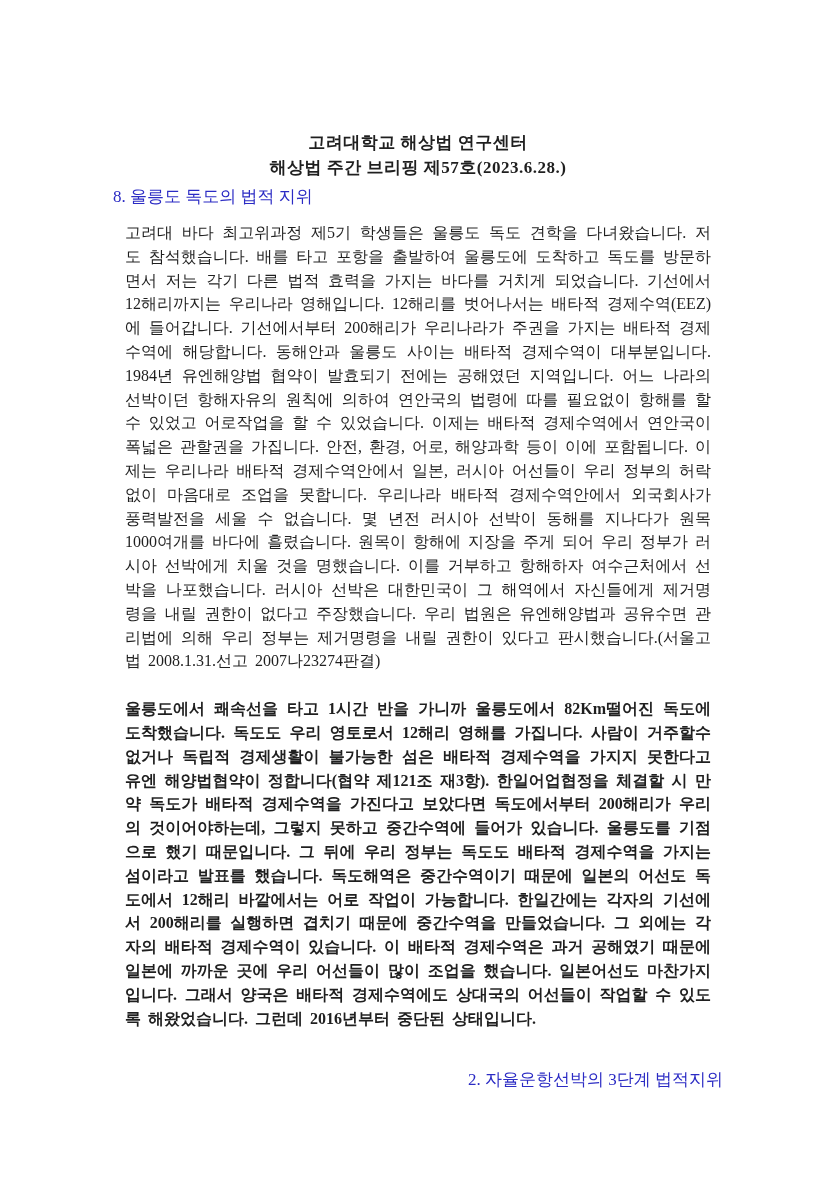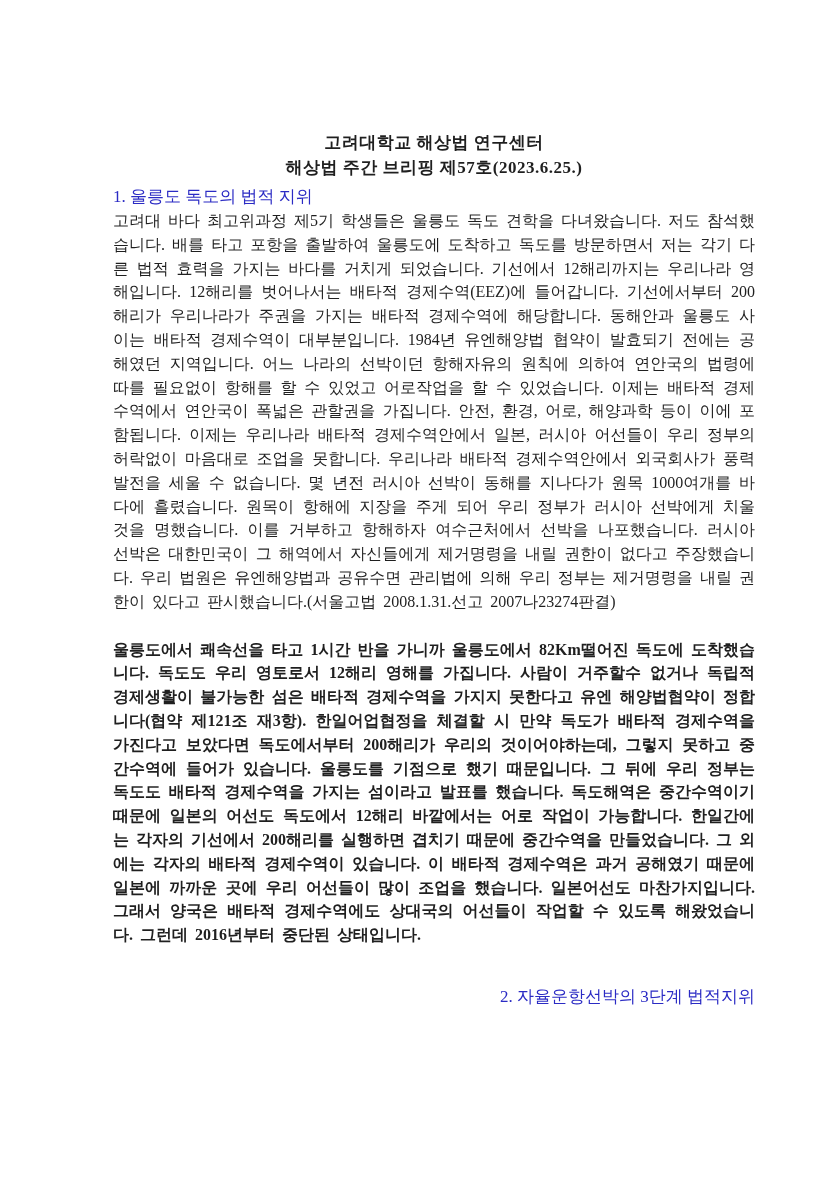--- a/index.html
+++ b/index.html
@@ -15,21 +15,21 @@
   body {
     width: 835px;
     height: 1181px;
     background: var(--color-background);
     font-family: "Liberation Serif", "DejaVu Serif", serif;
     color: var(--color-body);
   }
   .page {
     width: 835px;
     height: 1181px;
-    padding: 130px 80px 0 113px;
+    padding: 130px 112px 0 113px;
     overflow: hidden;
   }
   .title-block {
     text-align: center;
     font-weight: bold;
     font-size: 17px;
     line-height: 25px;
     color: var(--color-body);
     letter-spacing: 0.5px;
   }
@@ -41,44 +41,44 @@
     font-weight: normal;
     line-height: 25px;
     color: var(--color-heading);
     margin-top: 4px;
   }
   .section-heading.second {
     margin-top: 37px;
     text-align: right;
   }
   .body-paragraph {
-    margin: 0;
+    margin: 12px;
     padding: 0;
     font-size: 16px;
     line-height: 23.8px;
     text-align: justify;
     word-spacing: 3px;
     color: var(--color-body);
   }
   .body-paragraph + .body-paragraph {
     margin-top: 24px;
     font-weight: bold;
   }
 </style>
 </head>
 <body>
 
 <div class="page">
 
   <div class="title-block">
     <div class="title-line">고려대학교 해상법 연구센터</div>
-    <div class="title-line">해상법 주간 브리핑 제57호(2023.6.25.)</div>
+    <div class="title-line">해상법 주간 브리핑 제57호(2023.6.28.)</div>
   </div>
 
-  <h2 class="section-heading">1. 울릉도 독도의 법적 지위</h2>
+  <h2 class="section-heading">8. 울릉도 독도의 법적 지위</h2>
 
   <p class="body-paragraph">고려대 바다 최고위과정 제5기 학생들은 울릉도 독도 견학을 다녀왔습니다. 저도 참석했습니다. 배를 타고 포항을 출발하여 울릉도에 도착하고 독도를 방문하면서 저는 각기 다른 법적 효력을 가지는 바다를 거치게 되었습니다. 기선에서 12해리까지는 우리나라 영해입니다. 12해리를 벗어나서는 배타적 경제수역(EEZ)에 들어갑니다. 기선에서부터 200해리가 우리나라가 주권을 가지는 배타적 경제수역에 해당합니다. 동해안과 울릉도 사이는 배타적 경제수역이 대부분입니다. 1984년 유엔해양법 협약이 발효되기 전에는 공해였던 지역입니다. 어느 나라의 선박이던 항해자유의 원칙에 의하여 연안국의 법령에 따를 필요없이 항해를 할 수 있었고 어로작업을 할 수 있었습니다. 이제는 배타적 경제수역에서 연안국이 폭넓은 관할권을 가집니다. 안전, 환경, 어로, 해양과학 등이 이에 포함됩니다. 이제는 우리나라 배타적 경제수역안에서 일본, 러시아 어선들이 우리 정부의 허락없이 마음대로 조업을 못합니다. 우리나라 배타적 경제수역안에서 외국회사가 풍력발전을 세울 수 없습니다. 몇 년전 러시아 선박이 동해를 지나다가 원목 1000여개를 바다에 흘렸습니다. 원목이 항해에 지장을 주게 되어 우리 정부가 러시아 선박에게 치울 것을 명했습니다. 이를 거부하고 항해하자 여수근처에서 선박을 나포했습니다. 러시아 선박은 대한민국이 그 해역에서 자신들에게 제거명령을 내릴 권한이 없다고 주장했습니다. 우리 법원은 유엔해양법과 공유수면 관리법에 의해 우리 정부는 제거명령을 내릴 권한이 있다고 판시했습니다.(서울고법 2008.1.31.선고 2007나23274판결)</p>
 
   <p class="body-paragraph">울릉도에서 쾌속선을 타고 1시간 반을 가니까 울릉도에서 82Km떨어진 독도에 도착했습니다. 독도도 우리 영토로서 12해리 영해를 가집니다. 사람이 거주할수 없거나 독립적 경제생활이 불가능한 섬은 배타적 경제수역을 가지지 못한다고 유엔 해양법협약이 정합니다(협약 제121조 재3항). 한일어업협정을 체결할 시 만약 독도가 배타적 경제수역을 가진다고 보았다면 독도에서부터 200해리가 우리의 것이어야하는데, 그렇지 못하고 중간수역에 들어가 있습니다. 울릉도를 기점으로 했기 때문입니다. 그 뒤에 우리 정부는 독도도 배타적 경제수역을 가지는 섬이라고 발표를 했습니다. 독도해역은 중간수역이기 때문에 일본의 어선도 독도에서 12해리 바깥에서는 어로 작업이 가능합니다. 한일간에는 각자의 기선에서 200해리를 실행하면 겹치기 때문에 중간수역을 만들었습니다. 그 외에는 각자의 배타적 경제수역이 있습니다. 이 배타적 경제수역은 과거 공해였기 때문에 일본에 까까운 곳에 우리 어선들이 많이 조업을 했습니다. 일본어선도 마찬가지입니다. 그래서 양국은 배타적 경제수역에도 상대국의 어선들이 작업할 수 있도록 해왔었습니다. 그런데 2016년부터 중단된 상태입니다.</p>
 
   <h2 class="section-heading second">2. 자율운항선박의 3단계 법적지위</h2>
 
 </div>
 
 </body></html>

